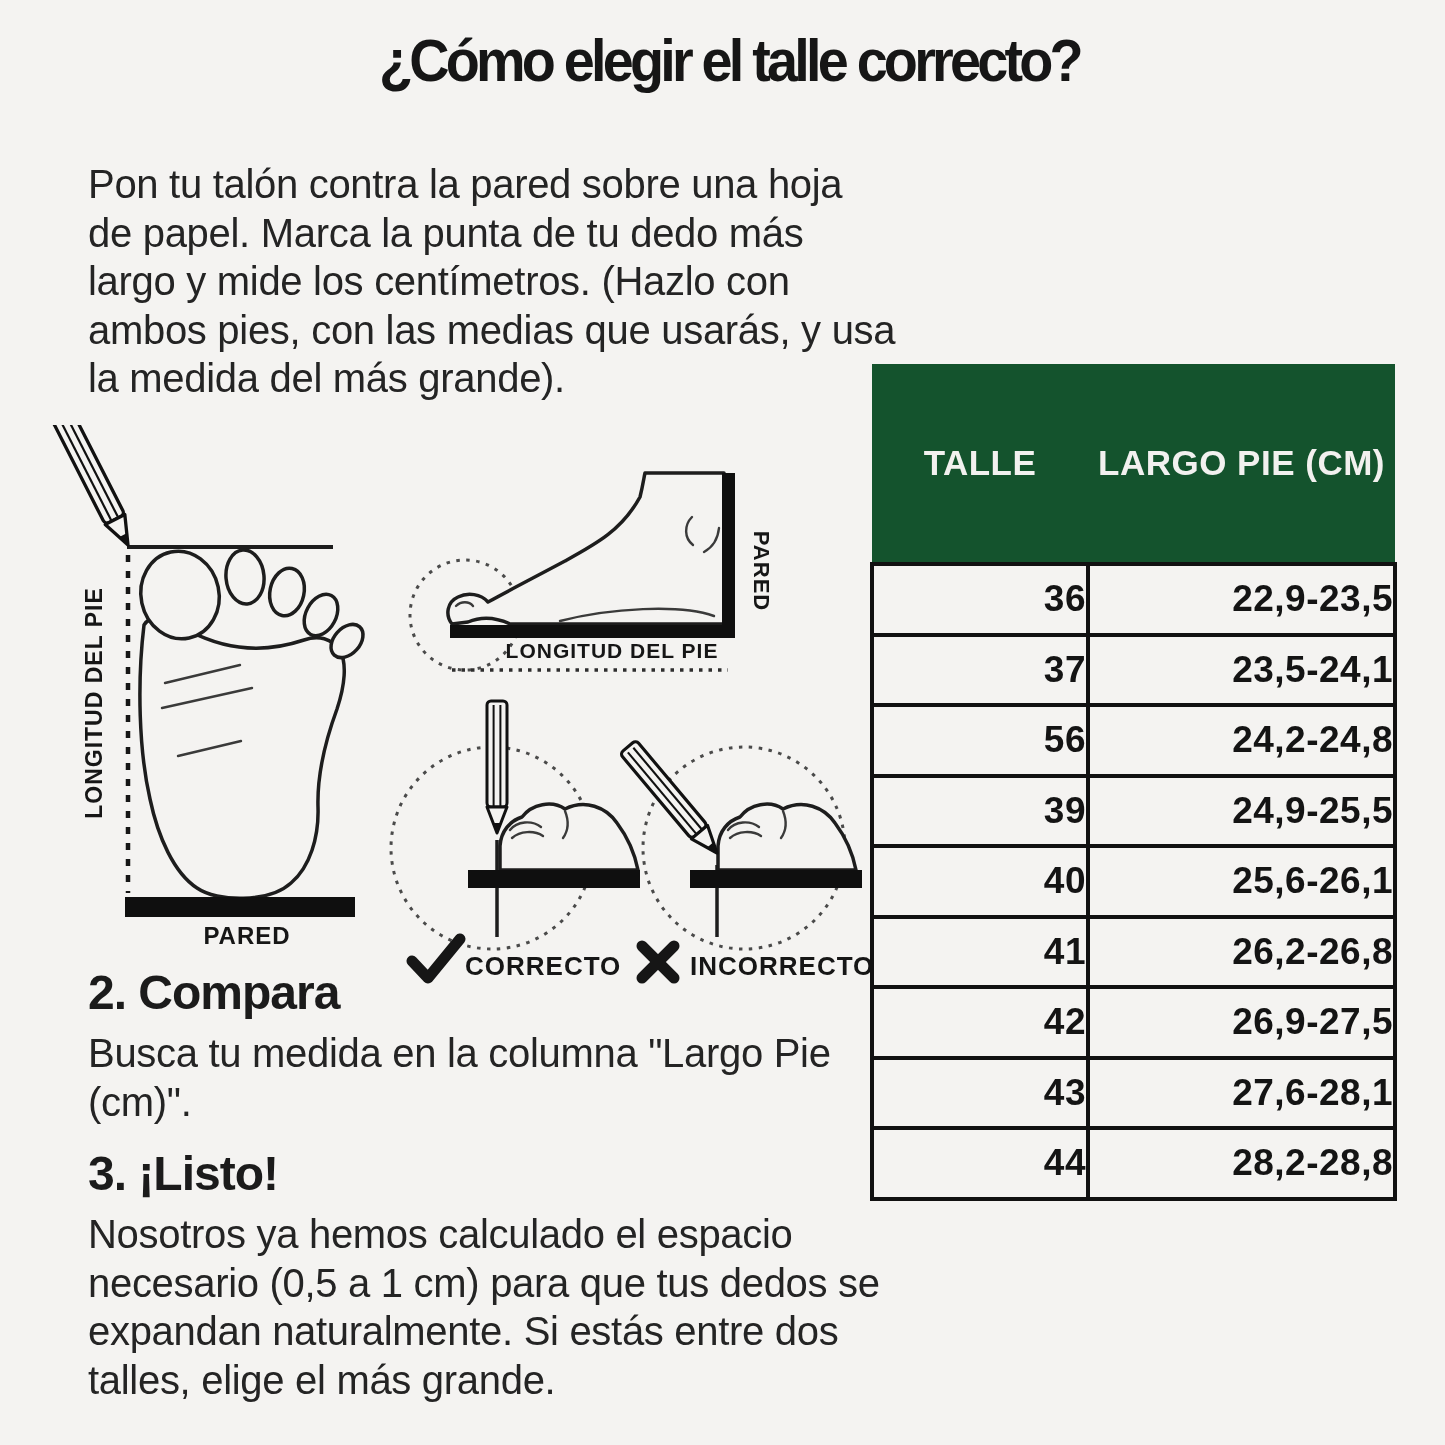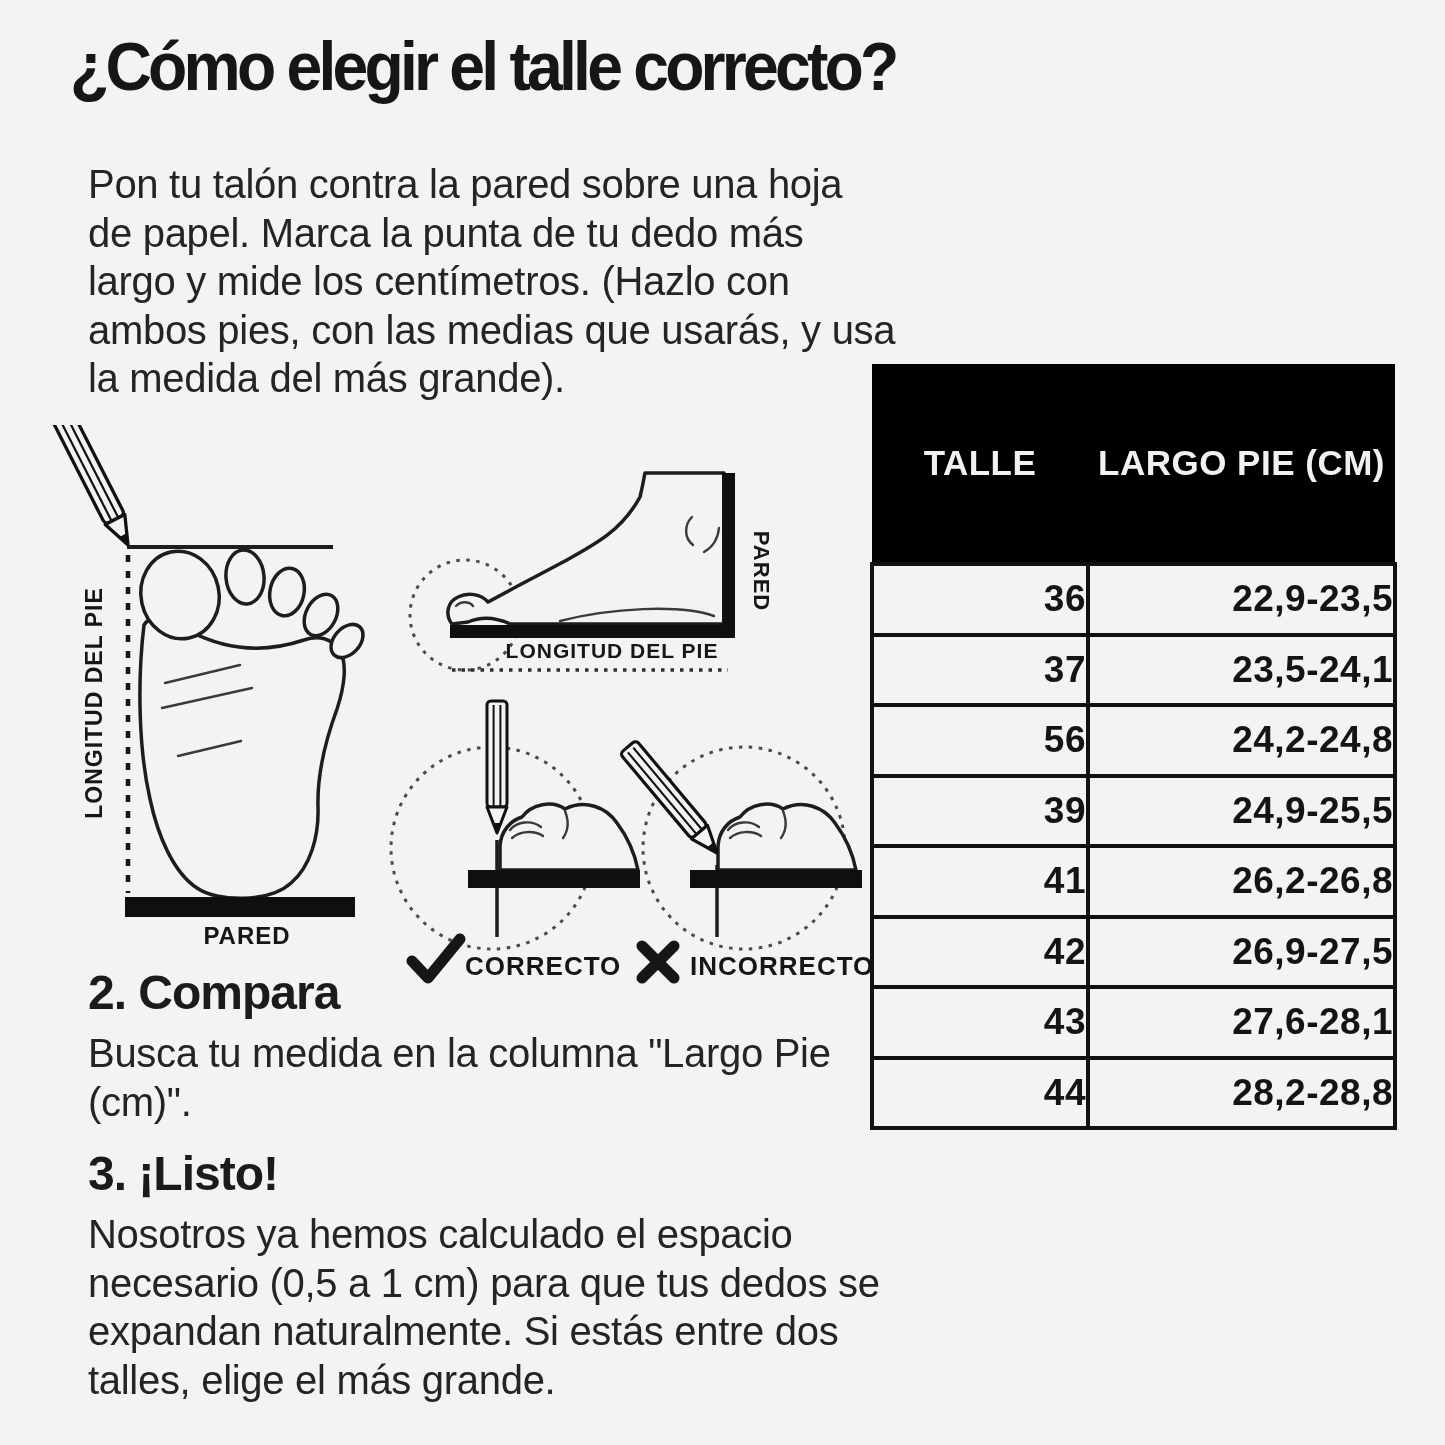--- a/index.html
+++ b/index.html
@@ -1,20 +1,20 @@
 <!DOCTYPE html>
 <html><head>
 <meta charset="utf-8">
 <style>
   html,body{margin:0;padding:0;}
   body{width:1445px;height:1445px;background:#f4f3f1;font-family:"Liberation Sans",sans-serif;color:#1d1d1d;}
   .page{position:relative;width:1445px;height:1445px;overflow:hidden;background:#f4f3f1;}
 
-  .title{position:absolute;left:70px;top:28px;width:1360px;font-size:68px;font-weight:bold;
-         letter-spacing:-4px;line-height:1.12;white-space:nowrap;color:#161616;}
+  .title{position:absolute;left:70px;top:28px;width:1360px;font-size:59px;font-weight:bold;
+         letter-spacing:-4px;line-height:1.12;white-space:nowrap;color:#161616;text-align:center;}
   .title .squeeze{display:inline-block;transform:scaleX(0.945);transform-origin:left center;}
 
   .step{position:absolute;left:88px;width:810px;}
   .step h2{margin:0;font-size:48px;font-weight:bold;letter-spacing:-1px;line-height:56px;color:#1b1b1b;}
   .step p{margin:8px 0 0 0;font-size:40px;line-height:48.5px;letter-spacing:-0.3px;color:#242424;
           white-space:pre-line;}
   .step1{top:152px;}
   .step2{top:965px;}
   .step3{top:1146px;}
 
@@ -23,21 +23,21 @@
   .thin{stroke:#3a3a3a;stroke-width:2.4;fill:none;stroke-linecap:round;}
   .blackbar{fill:#0f0f0f;stroke:none;}
   .dashline{stroke:#161616;stroke-width:4.5;fill:none;stroke-dasharray:7 9;}
   .dotline{stroke:#2e2e2e;stroke-width:3.5;fill:none;stroke-dasharray:3.5 6;}
   .dashcircle{stroke:#4a4a4a;stroke-width:3;fill:none;stroke-dasharray:3.5 6.5;}
   .dlabel{font-family:"Liberation Sans",sans-serif;font-weight:bold;fill:#161616;letter-spacing:1px;}
 
   table.size-table{position:absolute;left:870px;top:364px;width:523px;border-collapse:collapse;table-layout:fixed;}
   table.size-table col.c1{width:216px;}
   table.size-table col.c2{width:307px;}
-  table.size-table th{height:198px;background:#000000;color:#f2f1ef;font-size:35px;font-weight:bold;
+  table.size-table th{height:198px;background:#14532d;color:#f2f1ef;font-size:35px;font-weight:bold;
                       letter-spacing:0.5px;text-align:center;vertical-align:middle;border:0;padding:0;}
   table.size-table td{height:66.5px;border:4.5px solid #111111;font-size:37px;font-weight:bold;color:#141414;
                       text-align:right;vertical-align:middle;letter-spacing:0.5px;padding:0;background:#f4f3f1;}
 </style>
 </head>
 <body>
 
 <div class="page">
 
   <div class="title"><span class="squeeze">¿Cómo elegir el talle correcto?</span></div>
@@ -170,20 +170,24 @@
         </tr>
         <tr>
           <td>56</td>
           <td>24,2-24,8</td>
         </tr>
         <tr>
           <td>39</td>
           <td>24,9-25,5</td>
         </tr>
         <tr>
+          <td>40</td>
+          <td>25,6-26,1</td>
+        </tr>
+        <tr>
           <td>41</td>
           <td>26,2-26,8</td>
         </tr>
         <tr>
           <td>42</td>
           <td>26,9-27,5</td>
         </tr>
         <tr>
           <td>43</td>
           <td>27,6-28,1</td>

